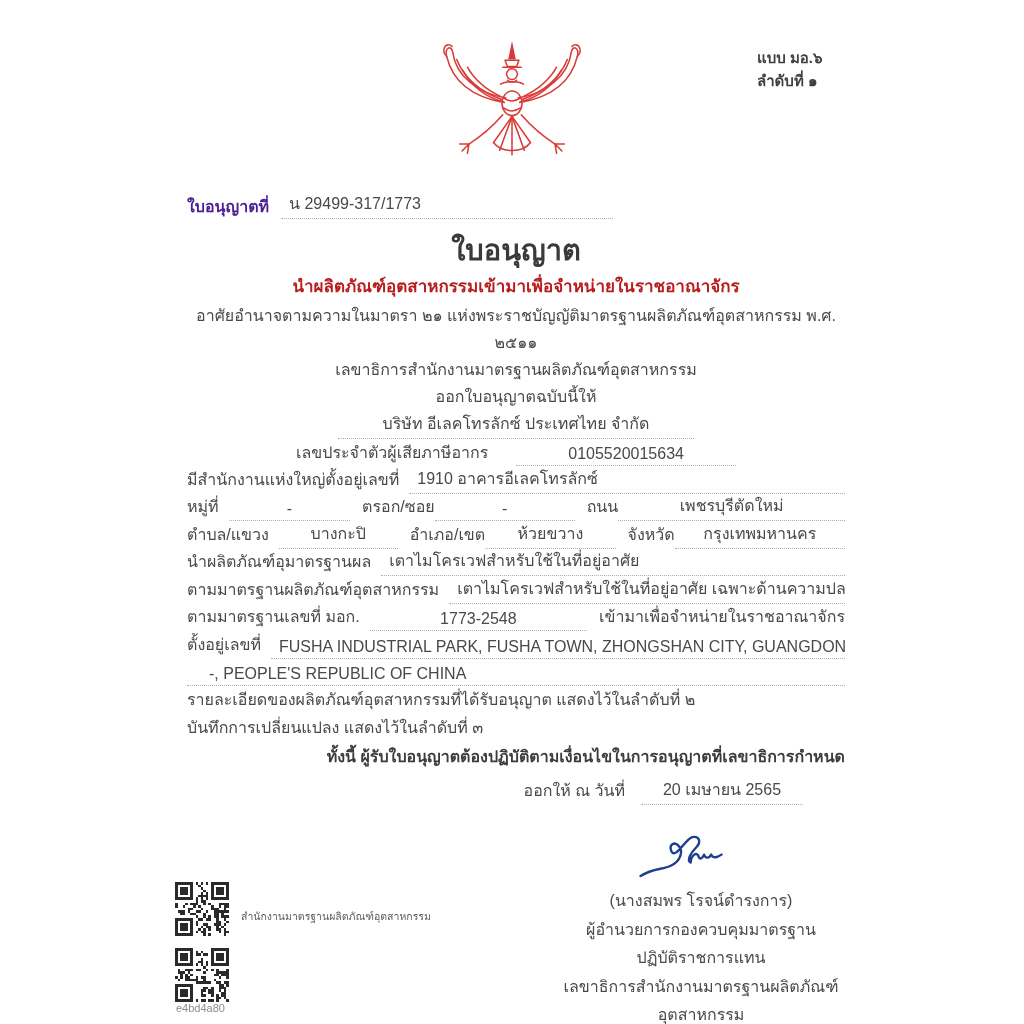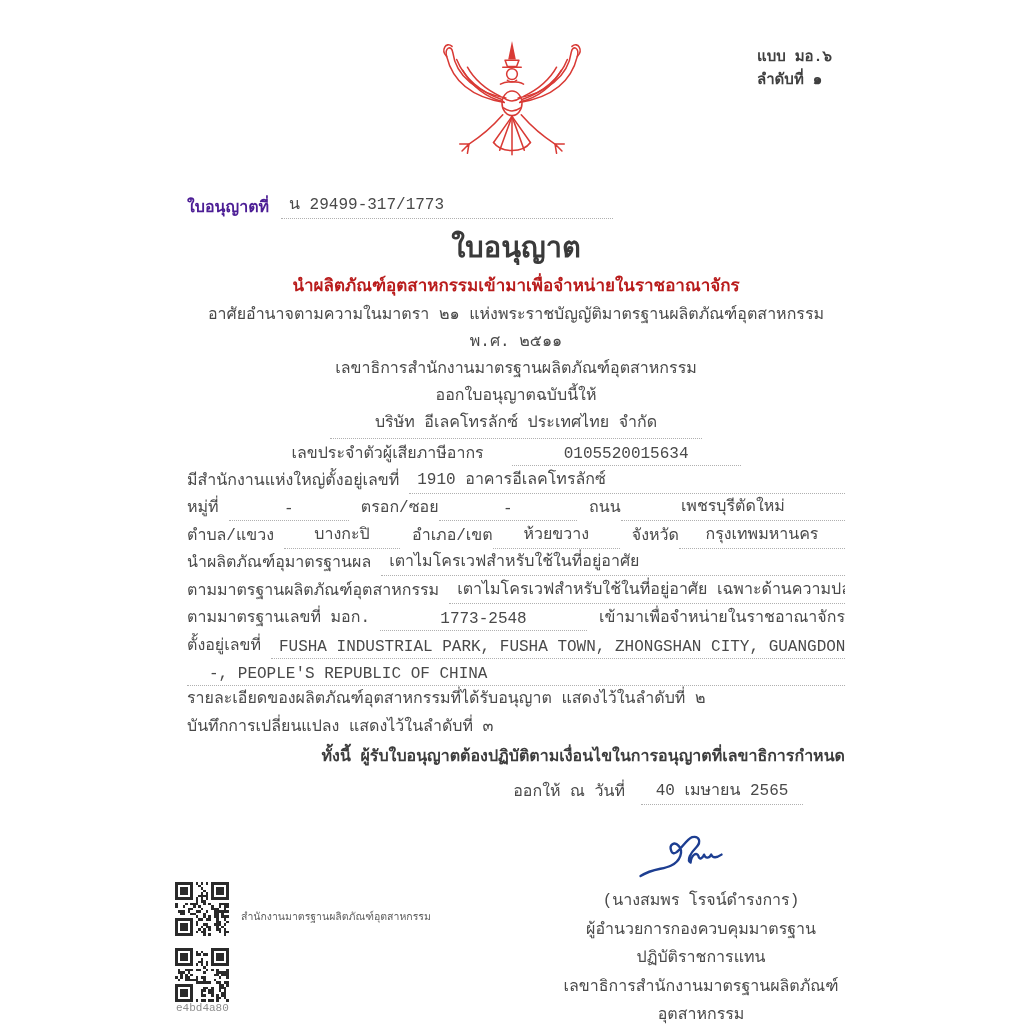--- a/index.html
+++ b/index.html
@@ -1,17 +1,17 @@
 <!DOCTYPE html>
 <html><head>
 <meta charset="utf-8">
 <style>
   html,body{margin:0;padding:0;background:#ffffff;}
   .page{position:relative;width:1024px;height:1024px;background:#ffffff;overflow:hidden;
-        font-family:Liberation Mono, monospace;color:#494949;}
+        font-family:Liberation Sans, sans-serif;color:#494949;}
 
   .corner{position:absolute;top:46px;left:757px;font-weight:bold;font-size:15px;
           line-height:23px;color:#3f3f3f;}
 
   .emblem{position:absolute;top:38px;left:425px;width:174px;height:146px;}
 
   .license-line{position:absolute;top:169px;left:187px;font-size:16px;display:flex;align-items:flex-end;}
   .license-line .lbl{font-weight:bold;color:#4c1d95;padding-right:12px;margin-top:25px;}
   .license-line .val{border-bottom:1px dotted #b0b0b0;width:320px;padding:0 4px 2px 8px;}
 
@@ -174,21 +174,21 @@
       <span class="val grow" style="padding-left:22px">-, PEOPLE'S REPUBLIC OF CHINA</span>
     </div>
 
     <div class="note-line">รายละเอียดของผลิตภัณฑ์อุตสาหกรรมที่ได้รับอนุญาต แสดงไว้ในลำดับที่ ๒</div>
     <div class="note-line">บันทึกการเปลี่ยนแปลง แสดงไว้ในลำดับที่ ๓</div>
 
     <div class="condition">ทั้งนี้ ผู้รับใบอนุญาตต้องปฏิบัติตามเงื่อนไขในการอนุญาตที่เลขาธิการกำหนด</div>
 
     <div class="date-row">
       <span class="lbl">ออกให้ ณ วันที่</span>
-      <span class="val">40 เมษายน 2565</span>
+      <span class="val">20 เมษายน 2565</span>
     </div>
 
   </div>
 
   <div class="sign-block">
     <svg width="96" height="54" viewBox="0 0 120 68" fill="none" stroke="#1d3e91" stroke-width="3" stroke-linecap="round" stroke-linejoin="round">
       <path d="M4,58 C20,48 32,50 42,45 C55,39 58,26 52,20 C47,14 39,18 43,27 C48,37 60,12 69,9 C78,7 81,15 74,22 C67,29 62,38 67,41 C68,31 75,27 77,33 C78,38 82,36 84,31 C86,37 91,35 93,31 C95,36 100,35 106,31"></path>
     </svg>
     <div>(นางสมพร โรจน์ดำรงการ)</div>
     <div>ผู้อำนวยการกองควบคุมมาตรฐาน</div>

